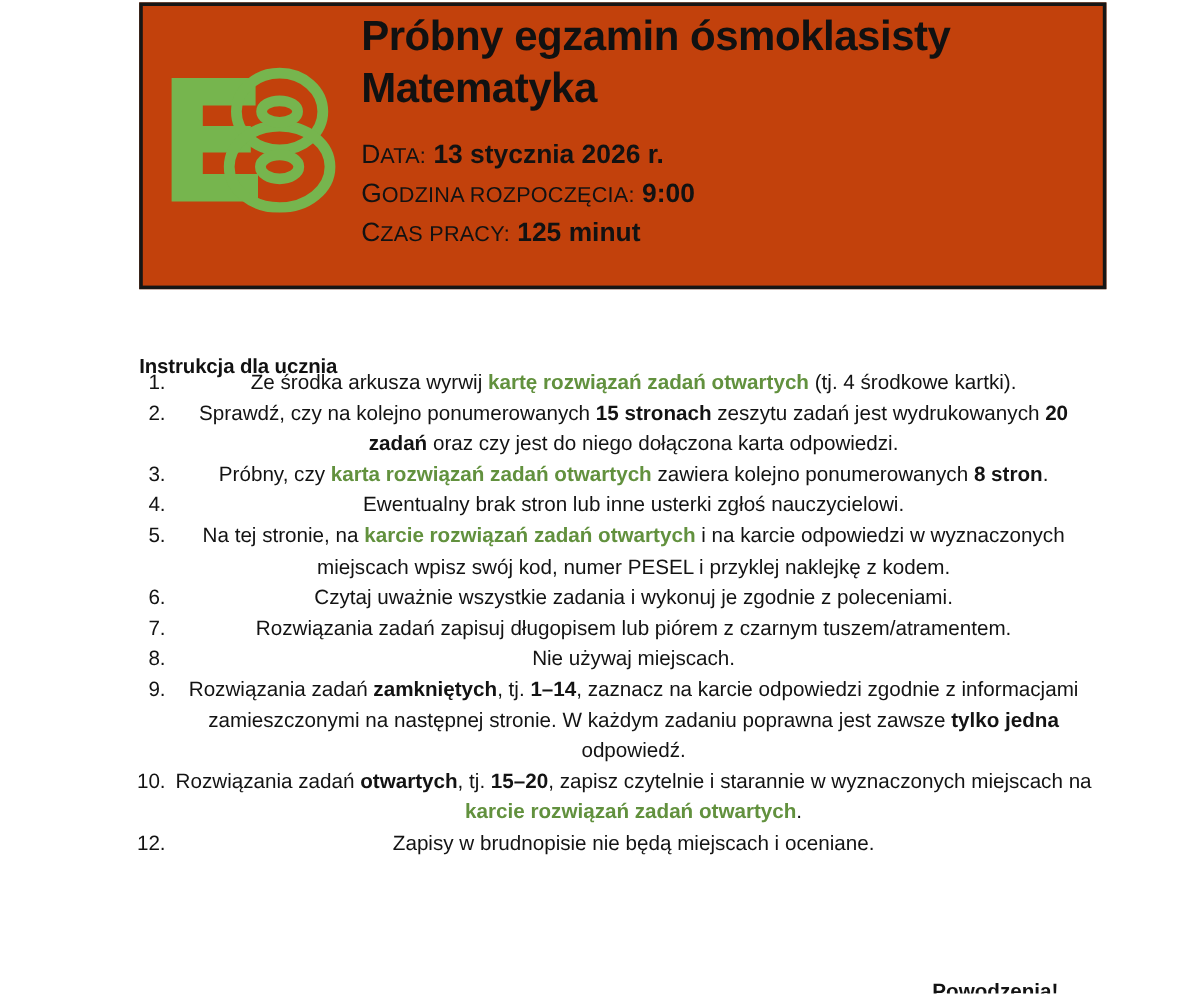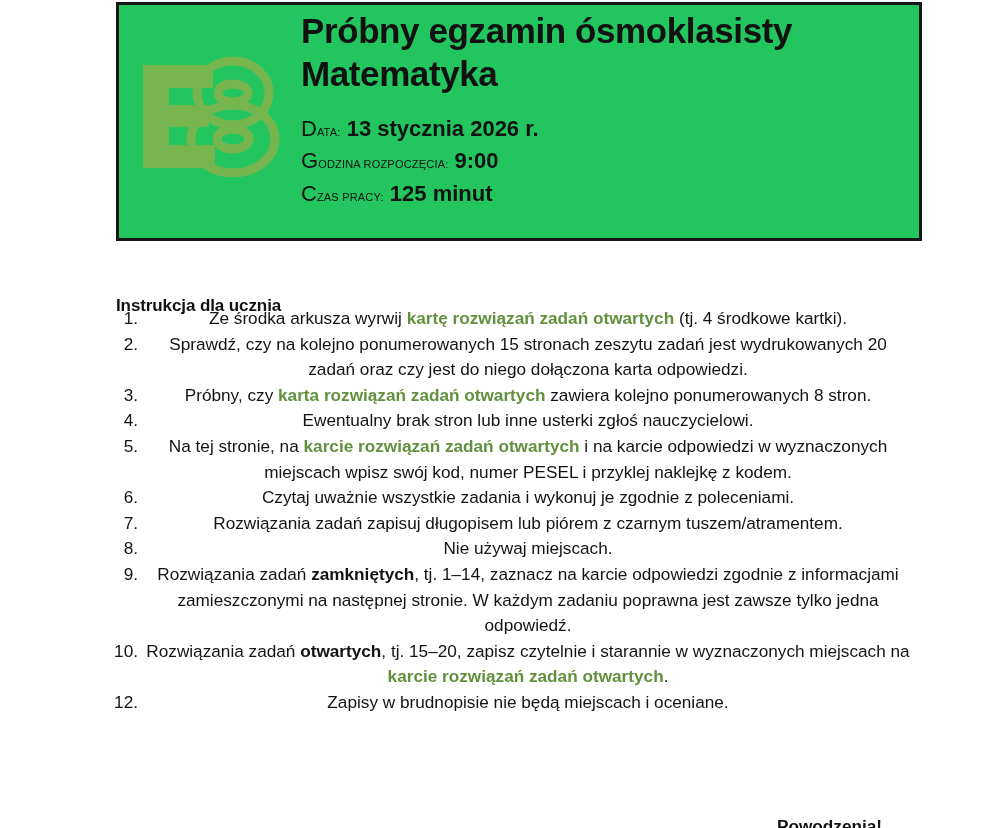--- a/index.html
+++ b/index.html
@@ -26,21 +26,21 @@
 
   
   .header-box {
     position: absolute;
     left: 116px;
     top: 2px;
     width: 806px;
     height: 239px;
     box-sizing: border-box;
     border: 3px solid #161616;
-    background: #22c55e;
+    background: #c2410c;
     display: flex;
     flex-direction: row;
     align-items: flex-start;
   }
 
   .logo-cell {
     width: 182px;
     flex: 0 0 182px;
     height: 100%;
     position: relative;
@@ -78,21 +78,21 @@
     list-style: none;
   }
   .meta-row {
     font-size: 22px;
     line-height: 1.47;
     color: #121212;
     white-space: nowrap;
   }
   
   .sc-initial { font-size: 22px; }
-  .sc-rest { font-size: 11px; letter-spacing: 0.2px; }
+  .sc-rest { font-size: 18px; letter-spacing: 0.2px; }
   .meta-value { font-weight: bold; }
 
   
   .instr-heading {
     position: absolute;
     left: 116px;
     top: 262px;
     font-size: 17px;
     font-weight: bold;
     letter-spacing: -0.1px;
@@ -127,21 +127,21 @@
     box-sizing: border-box;
     font-size: 17.2px;
     line-height: 25.6px;
   }
   .item-body {
     flex: 1 1 auto;
     text-align: center;
   }
 
   .g { color: #62913E; font-weight: bold; }
-  .b { font-weight: normal; }
+  .b { font-weight: bold; }
   .bu { font-weight: bold; text-underline-offset: 1px; }
 
   
   .closing {
     position: absolute;
     right: 112px;
     top: 816px;
     font-size: 17.2px;
     font-weight: bold;
     color: #131313;

